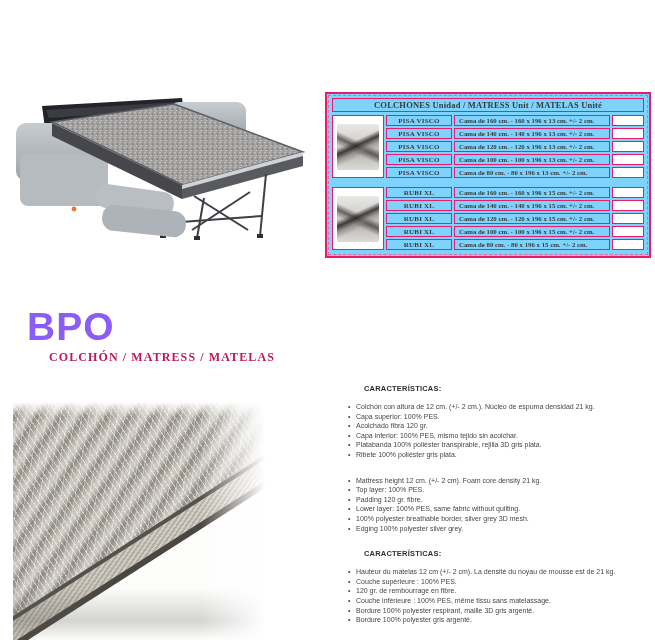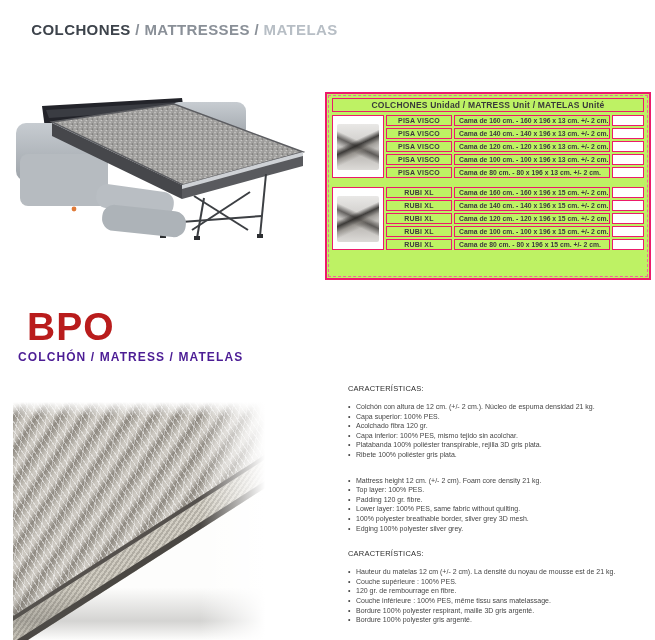--- a/index.html
+++ b/index.html
@@ -11,22 +11,22 @@
   .page-header { position:absolute; left:13px; top:4px; font-size:15px;
                  letter-spacing:.4px; white-space:pre; font-weight:600; }
   .ph-dark  { color:#3d434b; }
   .ph-mid   { color:#8a9098; }
   .ph-light { color:#b7bec5; }
 
   
   .sofa-fig { position:absolute; left:4px; top:96px; width:322px; height:164px; }
 
   
-  .spec-table { position:absolute; left:325px; top:92px; width:326px; height:188px;
-                border:2px solid #ec1a6b; padding:4px 5px 4px 5px; background:#bef264; }
+  .spec-table { position:absolute; left:325px; top:92px; width:326px; height:166px;
+                border:2px solid #ec1a6b; padding:4px 5px 4px 5px; background:#7dd3fc;font-family:Liberation Serif, serif; }
   .spec-table::before { content:""; position:absolute; inset:1px;
                         border:1px dashed #f4629b; pointer-events:none; }
   .tbl-title { border:1px solid #ec1a6b; height:14px; display:flex; align-items:center;
                justify-content:center; font-size:8.5px; font-weight:bold; color:#3a3a3a;
                letter-spacing:.2px; margin-bottom:3px; }
   .tbl-group { display:grid; grid-template-columns:52px 66px 1fr 32px;
                column-gap:2px; row-gap:2px; margin-top:2px; margin-bottom:9px; }
   .tbl-group:last-child { margin-bottom:0; }
   .thumb-cell { grid-row:1 / span 5; border:1px solid #ec1a6b;
                 display:flex; align-items:center; justify-content:center; background:#fff; }
@@ -39,23 +39,23 @@
   .name-cell { border:1px solid #ec1a6b; height:11px; display:flex; align-items:center;
                justify-content:center; font-size:7px; font-weight:bold; color:#3b3b3b;
                letter-spacing:.2px; }
   .desc-cell { border:1px solid #ec1a6b; height:11px; display:flex; align-items:center;
                font-size:6.8px; font-weight:bold; color:#3b3b3b; padding-left:4px;
                white-space:nowrap; overflow:hidden; }
   .price-cell { border:1px solid #ec1a6b; height:11px; background:#fff; }
 
   
   .product-title { position:absolute; left:27px; top:305px; font-size:39px;
-                   color:#b91c1c; letter-spacing:1px; font-weight:600; }
-  .product-subtitle { position:absolute; left:18px; top:350px; font-size:12px;
-                      color:#4c1d95; letter-spacing:1.1px; font-weight:600; }
+                   color:#8b5cf6; letter-spacing:1px; font-weight:600; }
+  .product-subtitle { position:absolute; left:49px; top:350px; font-size:12px;
+                      color:#be185d; letter-spacing:1.1px; font-weight:600;font-family:Liberation Serif, serif; }
 
   
   .mattress-photo { position:absolute; left:13px; top:402px; width:260px; height:238px;
                     overflow:hidden; background:#fdfdfc; }
   .mp-layer { position:absolute; inset:0; }
   .mp-top { background:
       repeating-linear-gradient(55deg, rgba(255,255,255,.5) 0 1px, rgba(255,255,255,0) 1px 5px),
       repeating-linear-gradient(100deg, rgba(255,255,255,.35) 0 1px, rgba(255,255,255,0) 1px 7px),
       repeating-linear-gradient(125deg, #ccc8c1 0 3px, #8f8a82 9px, #b3afa7 15px, #ccc8c1 19px);
       clip-path:polygon(0 0, 100% 0, 100% 21%, 0 91%); }
@@ -67,35 +67,32 @@
       clip-path:polygon(0 92%, 100% 22%, 100% 34%, 0 104%); }
   .mp-edge2 { background:#4a4743;
       clip-path:polygon(0 101%, 100% 31%, 100% 34%, 0 104%); }
   .mp-shadow { background:linear-gradient(180deg, rgba(0,0,0,0) 78%, rgba(90,88,84,.25) 92%, rgba(0,0,0,0) 100%); }
   .mp-fade { background:linear-gradient(90deg, rgba(255,255,255,0) 72%, #ffffff 97%),
                         linear-gradient(180deg, #ffffff 0%, rgba(255,255,255,0) 6%); }
 
   
   .specs { position:absolute; left:348px; top:384px; width:302px; }
   .spec-block { margin-bottom:16px; }
-  .spec-heading { font-size:7.5px; font-weight:normal; color:#2d2d2d; letter-spacing:.2px;
-                  margin-bottom:9px; }
+  .spec-heading { font-size:7.5px; font-weight:bold; color:#2d2d2d; letter-spacing:.2px;
+                  margin-bottom:9px;margin-left:16px; }
   .spec-list { list-style:none; }
   .spec-list li { position:relative; padding-left:8px; font-size:7px; line-height:9.6px;
                   color:#454545; }
   .spec-list li::before { content:"\2022"; position:absolute; left:0; top:0; color:#454545; }
 </style>
 </head>
 <body>
 
 <div class="page">
 
-  <div class="page-header">
-    <span class="ph-dark">COLCHONES</span><span class="ph-mid"> / MATTRESSES / </span><span class="ph-light">MATELAS</span>
-  </div>
 
   <svg class="sofa-fig" viewBox="0 0 322 164" xmlns="http://www.w3.org/2000/svg">
     <defs>
       <pattern id="speck" width="5" height="5" patternUnits="userSpaceOnUse">
         <rect width="5" height="5" fill="#a3a2a0"></rect>
         <circle cx="1" cy="1.5" r="0.8" fill="#c9c8c6"></circle>
         <circle cx="3.4" cy="3.2" r="0.9" fill="#7f7e7c"></circle>
         <circle cx="2.2" cy="4.4" r="0.6" fill="#d8d7d5"></circle>
         <circle cx="4.2" cy="0.8" r="0.6" fill="#8d8c8a"></circle>
       </pattern>

